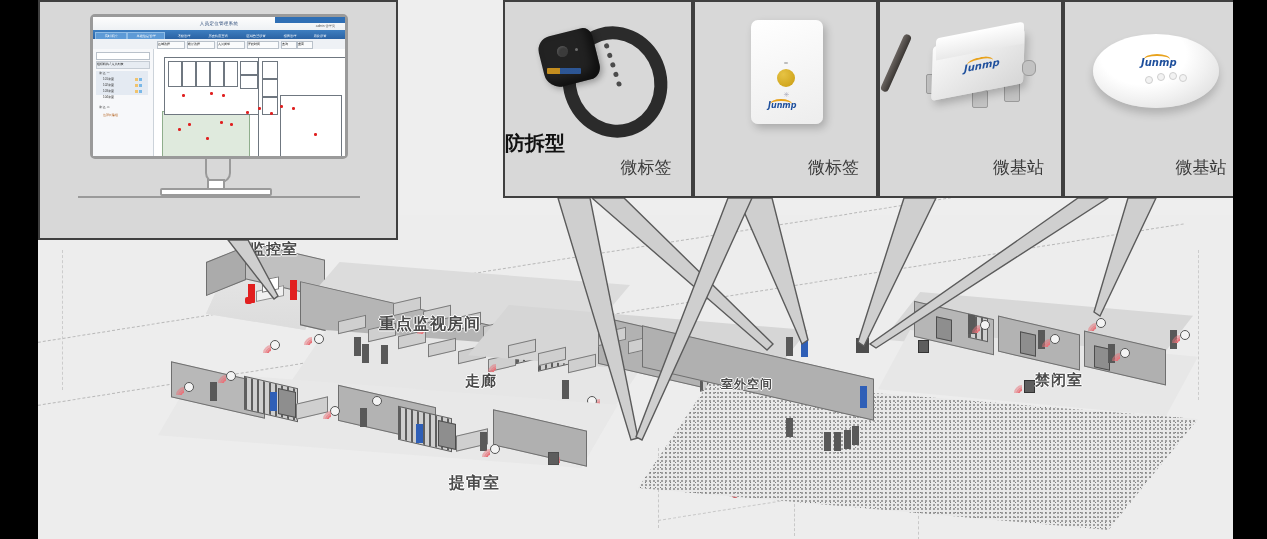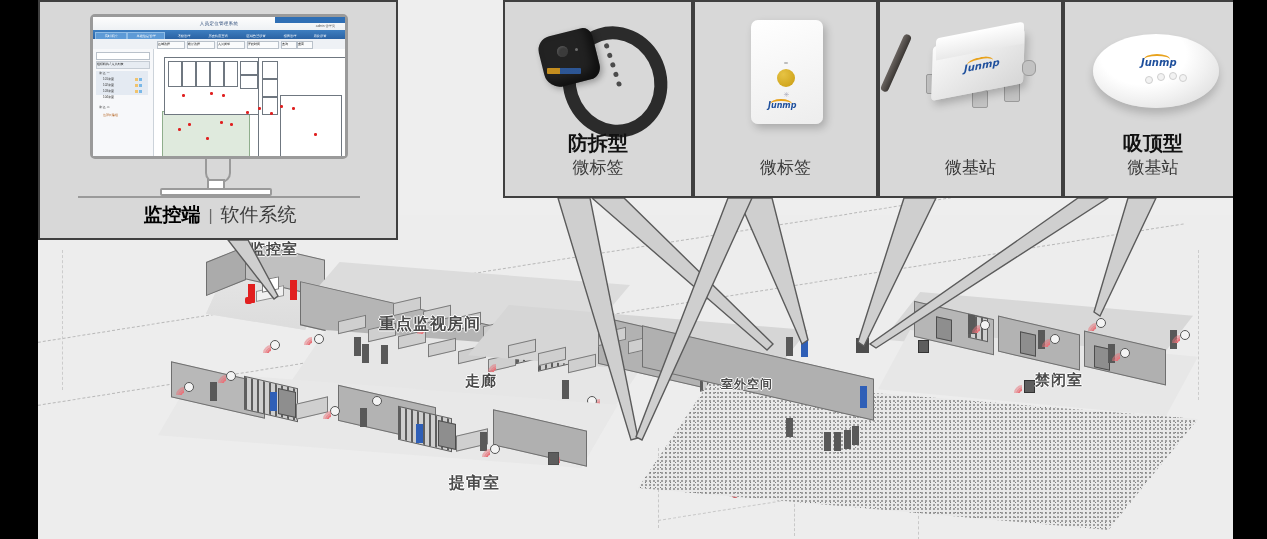--- a/index.html
+++ b/index.html
@@ -56,21 +56,21 @@
     letter-spacing:1px;white-space:nowrap;
     text-shadow:0 1px 0 #fff, 1px 0 0 #fff, -1px 0 0 #fff, 0 -1px 0 #fff;
   }
 
   
   .card{
     position:absolute;background:#d8d8d8;border:2px solid #3f3f3f;
     box-sizing:border-box;
   }
   .card-title{
-    text-align:center;font-weight:bold;color:#111;
+    font-weight:bold;color:#111;
     font-family:"DejaVu Sans","Liberation Sans",sans-serif;
   }
   .card-sub{
     text-align:center;color:#3b3b3b;
     font-family:"DejaVu Sans","Liberation Sans",sans-serif;
   }
 
   
   #monitor-card{left:0px;top:0px;width:360px;height:240px;}
   .monitor{position:absolute;left:50px;top:12px;width:258px;height:145px;
@@ -106,21 +106,21 @@
   .dot{position:absolute;width:2.6px;height:2.6px;border-radius:50%;background:#e02020;}
   .cellrow{position:absolute;border:.6px solid #6f7780;background:#fff;}
 
   
   #card-1{left:465px;top:0px;width:190px;height:198px;}
   #card-2{left:655px;top:0px;width:185px;height:198px;}
   #card-3{left:840px;top:0px;width:185px;height:198px;}
   #card-4{left:1025px;top:0px;width:180px;height:198px;}
   .prod-img{position:absolute;left:0;top:8px;width:100%;height:118px;}
   .ct{position:absolute;left:0;top:128px;width:100%;font-size:20px;}
-  .cs{position:absolute;left:0;top:154px;width:100%;font-size:17px;}
+  .cs{position:absolute;left:0;top:154px;width:100%;font-size:17px;padding-left:48px;}
 
   
   .watch-band{position:absolute;left:58px;top:16px;width:78px;height:86px;border:13px solid #2b2b2b;border-radius:50%;
      transform:rotate(-18deg);background:transparent;}
   .watch-face{position:absolute;left:36px;top:22px;width:56px;height:52px;background:#222;border-radius:14px 10px 12px 16px;transform:rotate(-14deg);
      box-shadow:inset -6px -6px 10px rgba(0,0,0,.55), 2px 3px 6px rgba(0,0,0,.3);}
   .watch-btn{position:absolute;left:52px;top:36px;width:11px;height:11px;border-radius:50%;background:#3b3b3b;box-shadow:inset 1px 1px 2px #555;}
   .watch-led{position:absolute;left:70px;top:38px;width:3px;height:3px;border-radius:50%;background:#6e6e6e;}
   .watch-logo{position:absolute;left:42px;top:58px;width:34px;height:6px;
      background:linear-gradient(90deg,#e0a01e 0 38%,#2f5fa8 38% 100%);opacity:.85;border-radius:1px;}
@@ -548,23 +548,20 @@
             <div class="dot" style="left:76px;top:74px;"></div>
             <div class="dot" style="left:52px;top:88px;"></div>
             <div class="dot" style="left:160px;top:84px;"></div>
           </div>
         </div>
       </div>
       <div class="mon-neck"></div>
       <div class="mon-stand"></div>
       <div class="mon-base"></div>
       <div class="mon-line"></div>
-      <div class="mon-caption">
-        <b>监控端</b><span class="div">|</span><span class="sys">软件系统</span>
-      </div>
     </div>
 
     <div class="card" id="card-1">
       <div class="prod-img">
         <div class="watch-band"></div>
         <div class="watch-holes">
           <i style="top:2px;"></i>
             <i style="top:12px;"></i>
             <i style="top:22px;"></i>
             <i style="top:32px;"></i>
@@ -619,21 +616,20 @@
           <span class="arc"></span>
             <span class="jl">Junmp</span>
         </div>
         <div class="ceil-leds">
           <i style="left:0;top:4px;"></i>
             <i style="left:12px;top:1px;"></i>
             <i style="left:24px;top:0px;"></i>
             <i style="left:34px;top:2px;"></i>
         </div>
       </div>
-      <div class="card-title ct">吸顶型</div>
       <div class="card-sub cs">微基站</div>
     </div>
 
   </div>
 
   <div class="band" id="band-left"></div>
   <div class="band" id="band-right"></div>
 </div>
 
 </body></html>

